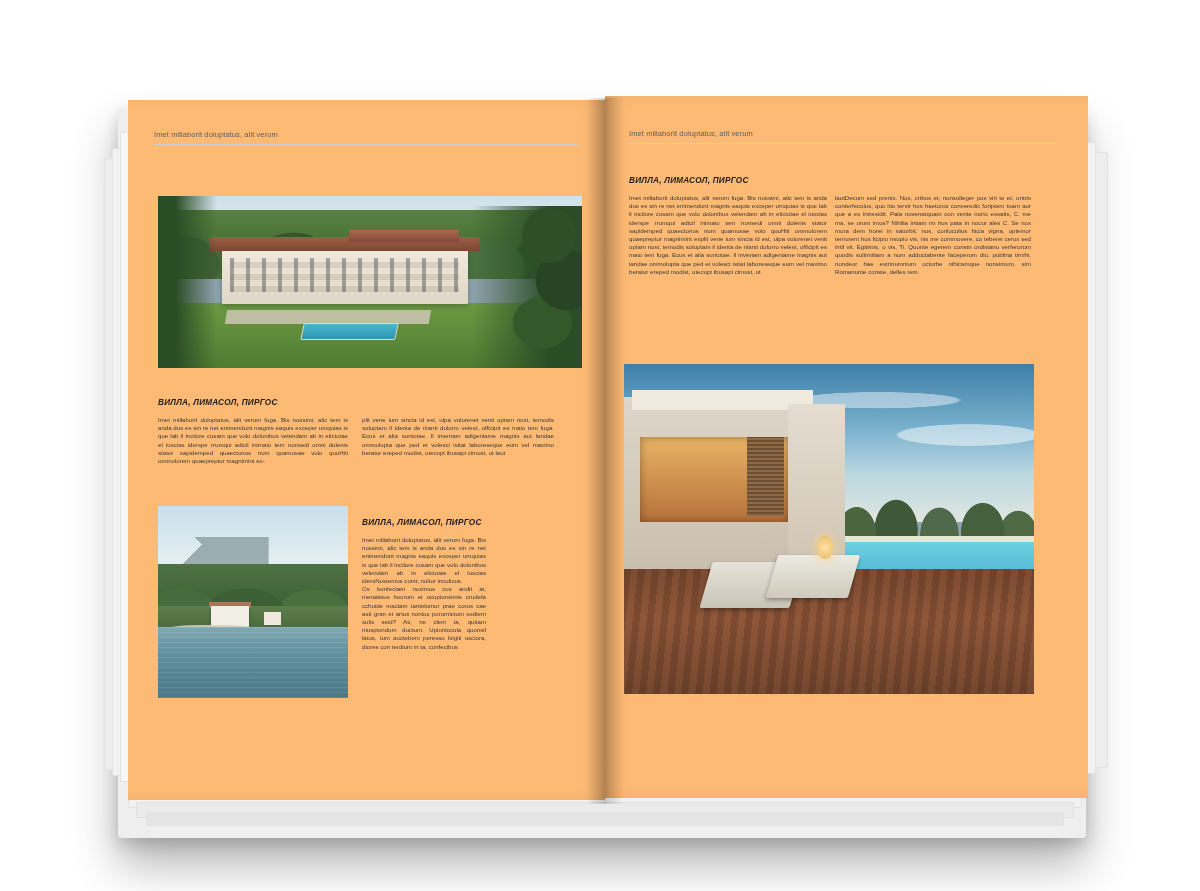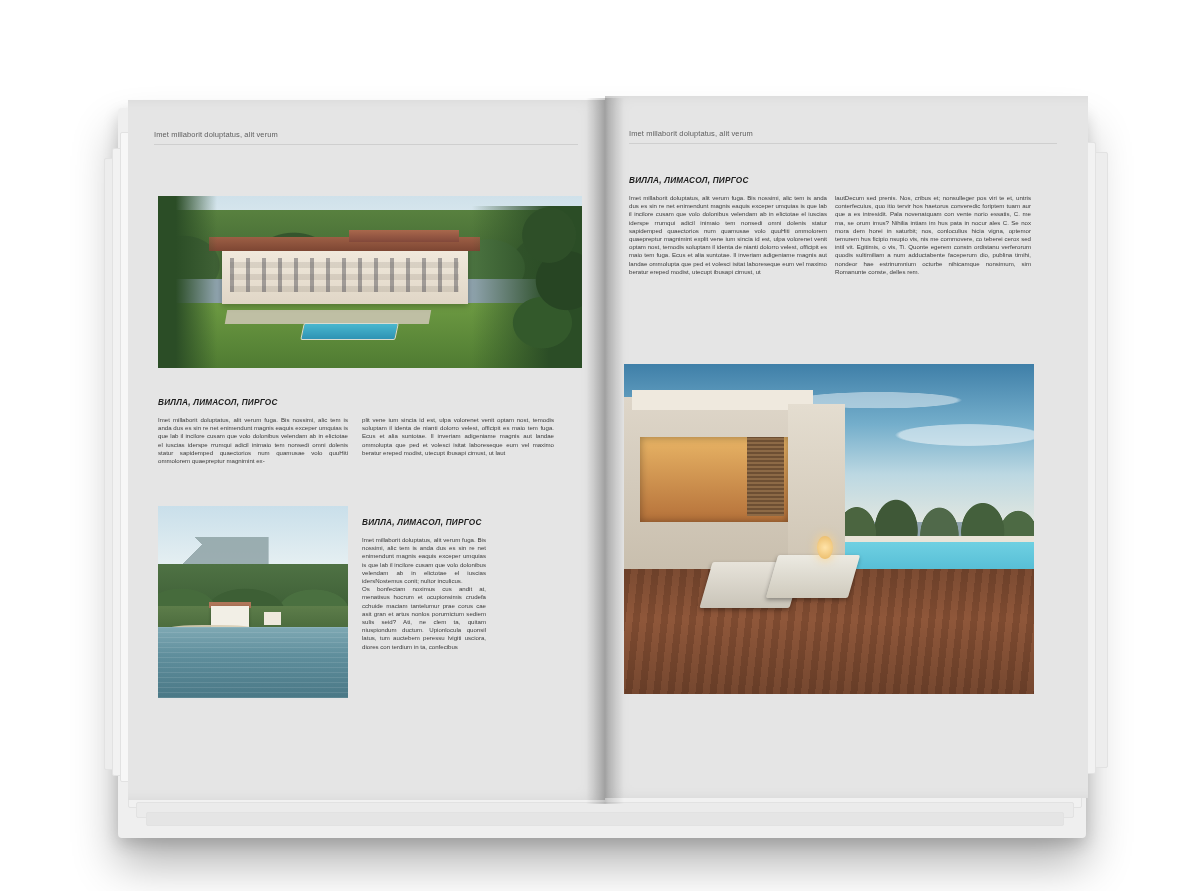--- a/index.html
+++ b/index.html
@@ -40,21 +40,21 @@
   .stack {
     position: absolute;
     background: #f4f4f4;
     border: 1px solid #e2e2e2;
     border-radius: 2px;
   }
 
   
   .page {
     position: absolute;
-    background: #e5e5e5;
+    background: #fdba74;
     overflow: hidden;
   }
   .page-left {
     left: 128px;
     top: 100px;
     width: 477px;
     height: 700px;
     box-shadow: inset -14px 0 22px -12px rgba(0,0,0,0.22);
   }
   .page-right {

